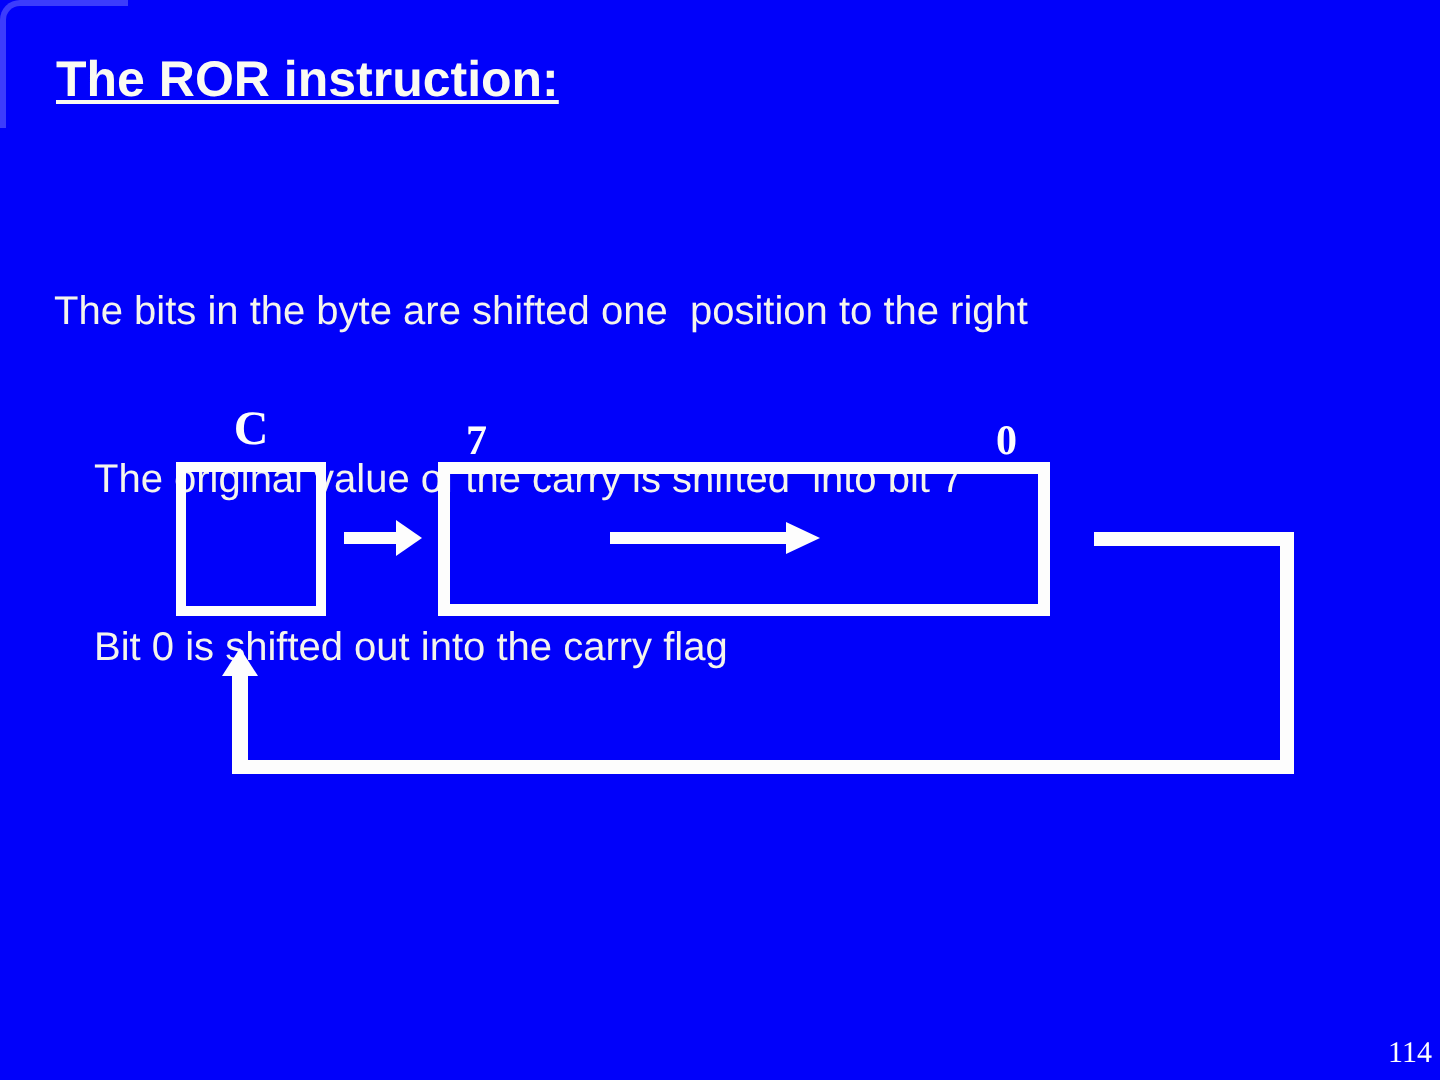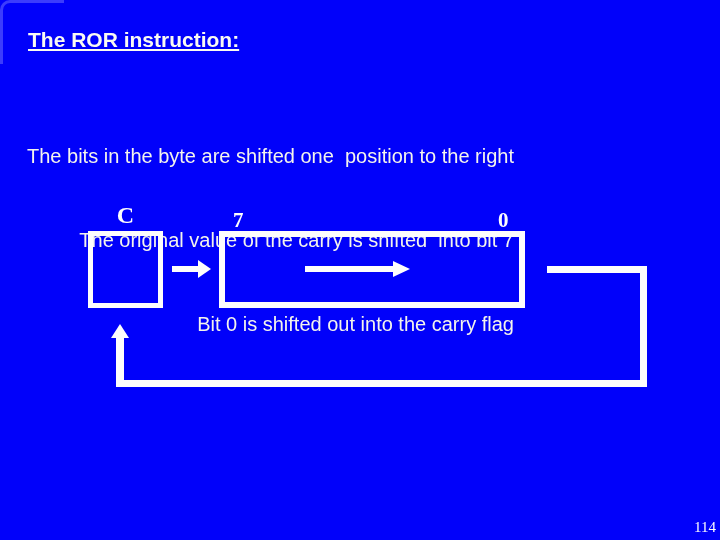--- a/index.html
+++ b/index.html
@@ -28,38 +28,37 @@
     width: 64px; height: 64px;
     border-top: 3px solid rgba(150,150,255,0.40);
     border-left: 3px solid rgba(150,150,255,0.40);
     border-top-left-radius: 10px;
     pointer-events: none;
   }
 
   .title {
     position: absolute;
     left: 28px; top: 28px;
-    font-size: 21px;
+    font-size: 25px;
     line-height: 24px;
     font-weight: bold;
     text-decoration: underline;
     color: var(--title-text);
     white-space: pre;
   }
 
   .body-text {
     position: absolute;
     left: 27px; top: 86px;
     font-size: 20px;
     line-height: 28px;
     color: var(--body-text);
     white-space: pre;
-    text-align: right;
   }
-  .body-line.indent-1 { }
+  .body-line.indent-1 { margin-left: 20px; }
   .body-line.indent-2 { margin-left: 20px; }
 
   .diagram { position: absolute; left: 0; top: 0; width: 720px; height: 540px; }
 
   .diagram-label {
     position: absolute;
     font-family: "Liberation Serif", serif;
     font-weight: bold;
     color: var(--diagram-line);
     line-height: 1;

